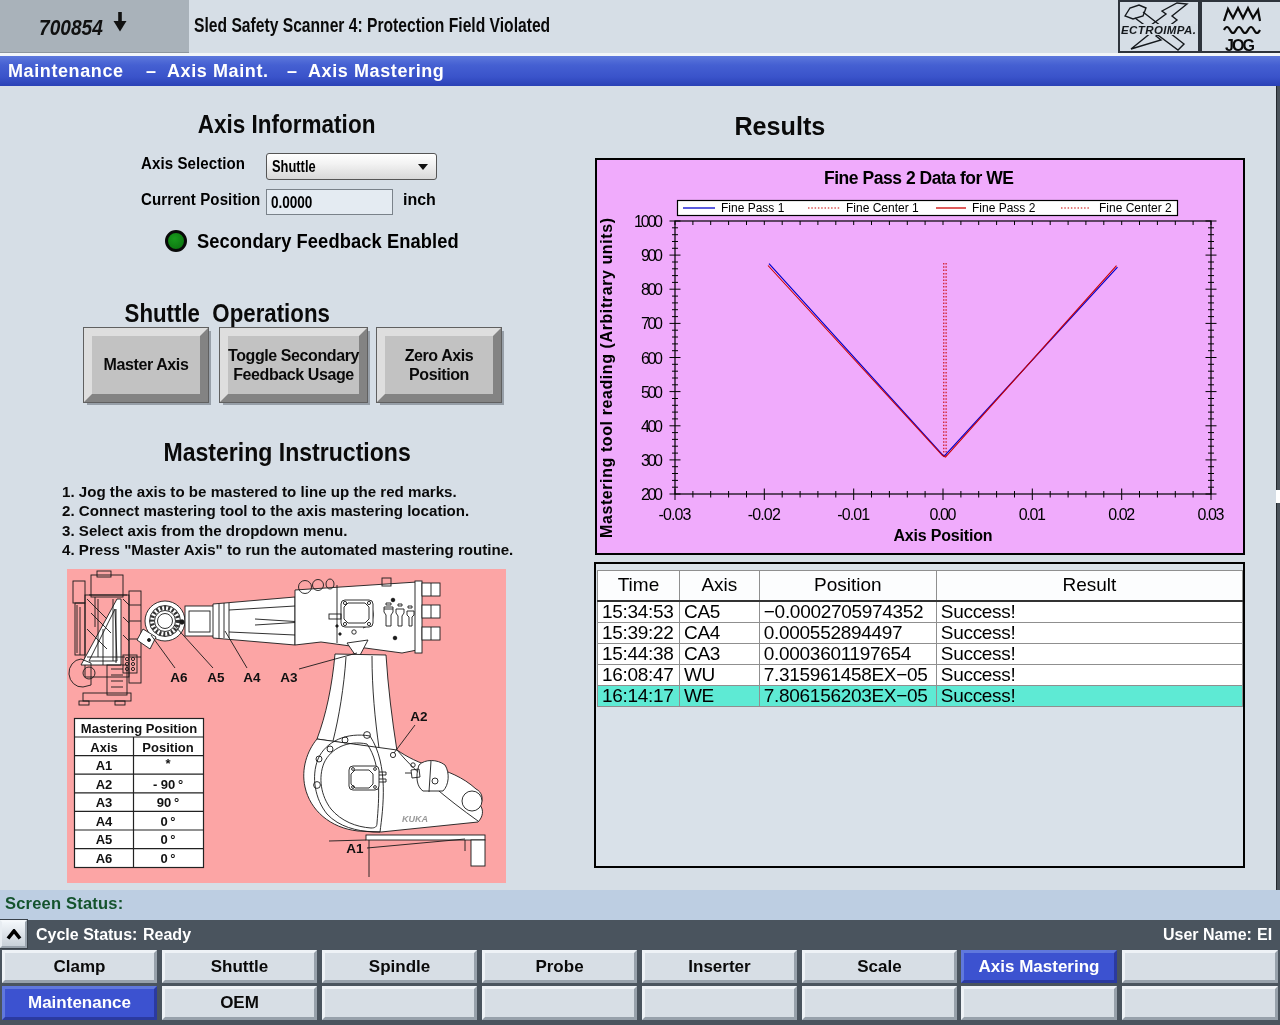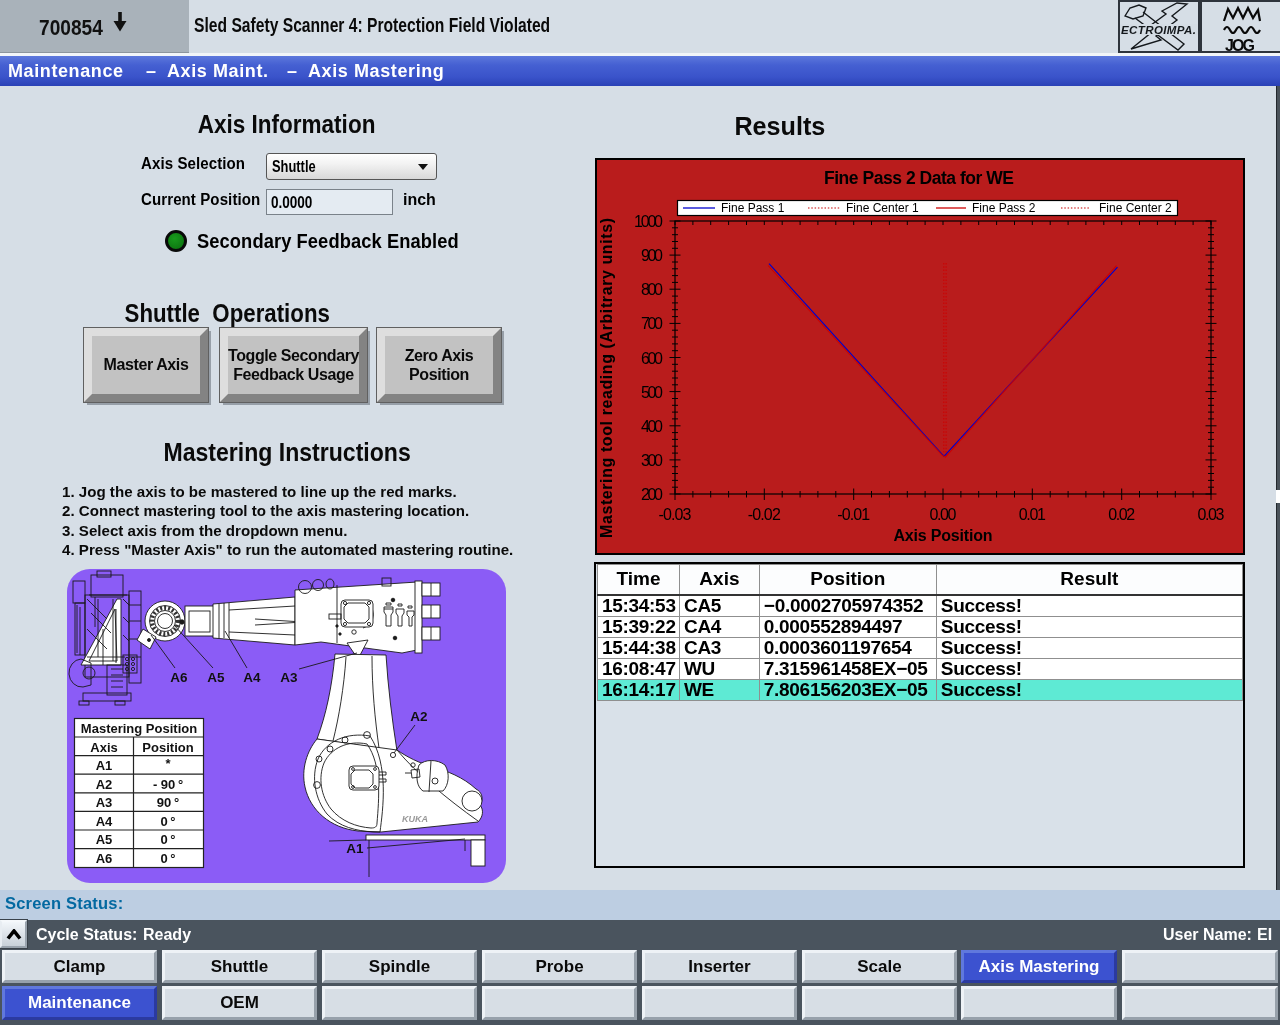--- a/index.html
+++ b/index.html
@@ -1,19 +1,19 @@
 <!DOCTYPE html>
 <html><head>
 <meta charset="utf-8">
 <style>
 * { margin:0; padding:0; box-sizing:border-box; }
 html,body { width:1280px; height:1025px; overflow:hidden; }
 body { background:#d6dee6; font-family:"Liberation Sans", sans-serif; position:relative; }
 .abs { position:absolute; }
-.b { font-weight:bold; }
+.b { font-weight:bold;font-style:italic; }
 
 #topgray { left:0; top:0; width:189px; height:53px; background:#a9b2ba; border-bottom:1px solid #8d959d; }
 #num { left:39px; top:15px; font-size:22px; font-weight:bold; color:#111; }
 #toptitle { left:194px; top:13px; font-size:21px; font-weight:bold; color:#0a0a0a; transform:scaleX(0.745); transform-origin:0 0; white-space:nowrap; }
 #whitegap { left:0; top:53px; width:1280px; height:3px; background:#f2f5f8; }
 #nav { left:0; top:56px; width:1280px; height:30px; background:linear-gradient(#5d78dc 0%, #4560d2 30%, #3a53ca 70%, #2a41b6 100%); color:#fff; font-weight:bold; font-size:18px; letter-spacing:0.6px; }
 #nav span { position:absolute; top:5px; }
 #logo1 { left:1118px; top:0; width:82px; height:53px; border:2px solid #2e343c; }
 #logo2 { left:1200px; top:0; width:80px; height:53px; border:2px solid #2e343c; border-right:none; }
 
@@ -31,34 +31,34 @@
 #inch { left:403px; top:191px; font-size:16px; font-weight:bold; }
 #led { left:165px; top:230px; width:22px; height:22px; border-radius:50%; background:radial-gradient(circle at 40% 35%, #189a1c, #0b6e0f); border:3px solid #0a0a0a; }
 #lab3 { left:197px; top:230px; font-size:20px; font-weight:bold; letter-spacing:0.1px; }
 #shop { left:105px; top:298px; width:374px; text-align:left; }
 .btn3d { position:absolute; top:328px; height:74px; background:#c2c2c2; border-style:solid; border-width:8px; border-color:#dedede #838383 #838383 #dedede; outline:1px solid #606060; box-shadow:3px 3px 0 rgba(100,108,116,0.55); display:flex; align-items:center; justify-content:center; text-align:center; font-size:16px; font-weight:bold; line-height:19.5px; color:#0a0a0a; letter-spacing:-0.4px; white-space:nowrap; }
 #btn1 { left:84px; width:124px; }
 #btn2 { left:220px; width:147px; }
 #btn3 { left:377px; width:124px; }
 #minst { left:100px; top:437px; width:375px; text-align:center; }
 #ilist { left:62px; top:482px; font-size:15.5px; font-weight:bold; line-height:19.3px; color:#0a0a0a; transform:scaleX(0.975); transform-origin:0 0; white-space:nowrap; }
-#robot { left:67px; top:569px; width:439px; height:314px; background:#8b5cf6;border-radius:23px; }
+#robot { left:67px; top:569px; width:439px; height:314px; background:#fca5a5; }
 
 #results { left:732px; top:111px; width:374px; text-align:left; }
-#chart { left:595px; top:158px; width:650px; height:397px; background:#b91c1c; border:2px solid #000; }
+#chart { left:595px; top:158px; width:650px; height:397px; background:#f0abfc; border:2px solid #000; }
 #rtable { left:594px; top:562px; width:651px; height:306px; background:#d9e1e9; border:2px solid #000; }
-#rt { position:absolute; left:1px; top:0; border-collapse:collapse; table-layout:fixed; font-weight:bold;border-radius:28px; }
+#rt { position:absolute; left:1px; top:6px; border-collapse:collapse; table-layout:fixed; font-weight:normal;border-radius:28px; }
 #rt td { border:1px solid #8f8f8f; background:#fff; padding:0 0 0 4px; height:20.5px; white-space:nowrap; overflow:hidden; font-size:19px; line-height:20px; letter-spacing:-0.3px; }
 #rt tr.hd td { text-align:center; height:30px; border-bottom:2px solid #333; background:#fcfdfe; font-size:19px; letter-spacing:0; padding:0; }
 #rt tr.sel td { background:#5eead4; }
 
 #rbar { left:1276px; top:86px; width:4px; height:804px; background:#4a525a; border-left:1px solid #23282d; }
 #rhandle { left:1276px; top:490px; width:4px; height:13px; background:#fff; }
 #scrbar { left:0; top:890px; width:1280px; height:30px; background:#bdcee2; }
-#scrbar .t { position:absolute; left:5px; top:4px; font-size:16.5px; font-weight:bold; color:#0369a1; letter-spacing:0.2px; }
+#scrbar .t { position:absolute; left:5px; top:4px; font-size:16.5px; font-weight:bold; color:#14532d; letter-spacing:0.2px; }
 #darkzone { left:0; top:920px; width:1280px; height:105px; background:#4a545e; }
 #upbtn { left:0px; top:920px; width:27px; height:28px; background:linear-gradient(#f2f6fa, #c9d1d9); border:1px solid #3a424a; border-style:solid; border-width:2px; border-color:#f5f8fb #9aa4ae #9aa4ae #e8edf2; outline:1px solid #3a424a; display:flex; align-items:center; justify-content:center; }
 #upbtn svg { display:block; }
 .dkt { position:absolute; color:#fff; font-weight:bold; font-size:16px; top:926px; }
 .fbtn { position:absolute; height:33px; background:#d7dee5; border-style:solid; border-width:3px; border-color:#eef2f6 #97a1ab #97a1ab #eef2f6; display:flex; align-items:center; justify-content:center; font-size:17px; font-weight:bold; color:#0a0a0a; }
 .fbtn.blue { background:#3c52d0; border-color:#6078dd #2b3aa0 #2b3aa0 #6078dd; color:#fff; }
 </style>
 </head>
 <body>
 <div class="abs" id="topgray"></div>

